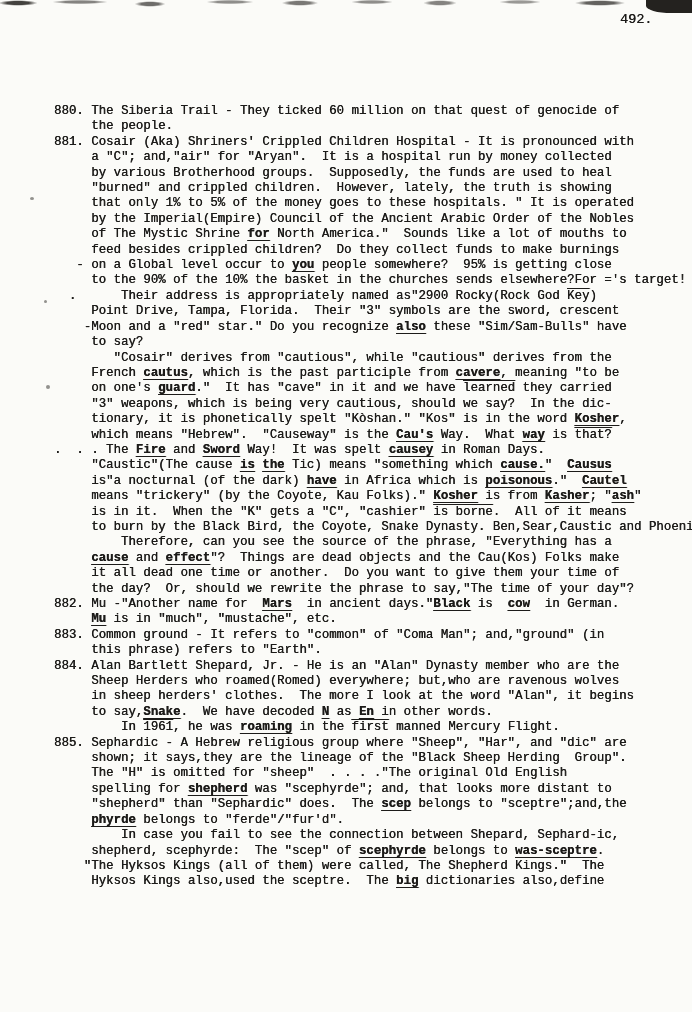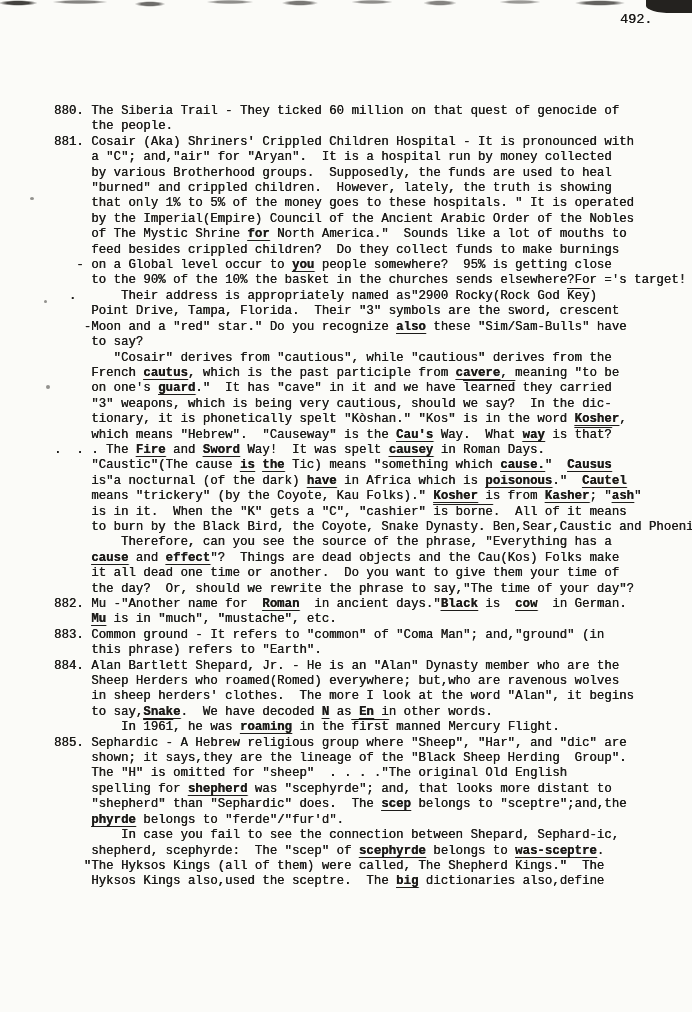--- a/index.html
+++ b/index.html
@@ -117,21 +117,21 @@
       <div class="line">.  . . The <u>Fire</u> and <u>Sword</u> Way!  It was spelt <u>causey</u> in Roman Days.</div>
       <div class="line">     "Caustic"(The cause <u>is</u> <u>the</u> Tic) means "something which <u>cause.</u>"  <u>Causus</u></div>
       <div class="line">     is"a nocturnal (of the dark) <u>have</u> in Africa which is <u>poisonous</u>."  <u>Cautel</u></div>
       <div class="line">     means "trickery" (by the Coyote, Kau Folks)." <u>Kosher</u> is from <u>Kasher</u>; "<u>ash</u>"</div>
       <div class="line">     is in it.  When the "K" gets a "C", "cashier" <span class="ov">is borne</span>.  All of it means</div>
       <div class="line">     to burn by the Black Bird, the Coyote, Snake Dynasty. Ben,Sear,Caustic and Phoeni</div>
       <div class="line">         Therefore, can you see the source of the phrase, "Everything has a</div>
       <div class="line">     <u>cause</u> and <u>effect</u>"?  Things are dead objects and the Cau(Kos) Folks make</div>
       <div class="line">     it all dead one time or another.  Do you want to give them your time of</div>
       <div class="line">     the day?  Or, should we rewrite the phrase to say,"The time of your day"?</div>
-      <div class="line">882. Mu -"Another name for  <u>Roman</u>  in ancient days."<u>Black</u> is  <u>cow</u>  in German.</div>
+      <div class="line">882. Mu -"Another name for  <u>Mars</u>  in ancient days."<u>Black</u> is  <u>cow</u>  in German.</div>
       <div class="line">     <u>Mu</u> is in "much", "mustache", etc.</div>
       <div class="line">883. Common ground - It refers to "common" of "Coma Man"; and,"ground" (in</div>
       <div class="line">     this phrase) refers to "Earth".</div>
       <div class="line">884. Alan Bartlett Shepard, Jr. - He is an "Alan" Dynasty member who are the</div>
       <div class="line">     Sheep Herders who roamed(Romed) everywhere; but,who are ravenous wolves</div>
       <div class="line">     in sheep herders' clothes.  The more I look at the word "Alan", it begins</div>
       <div class="line">     to say,<u>Snake</u>.  We have decoded <u>N</u> as <u>En</u> in other words.</div>
       <div class="line">         In <span class="ov">1961</span>, he was <u>roaming</u> in the <span class="ov">first</span> manned Mercury Flight.</div>
       <div class="line">885. Sephardic - A Hebrew religious group where "Sheep", "Har", and "dic" are</div>
       <div class="line">     shown; it says,they are the lineage of the "Black Sheep Herding  Group".</div>

